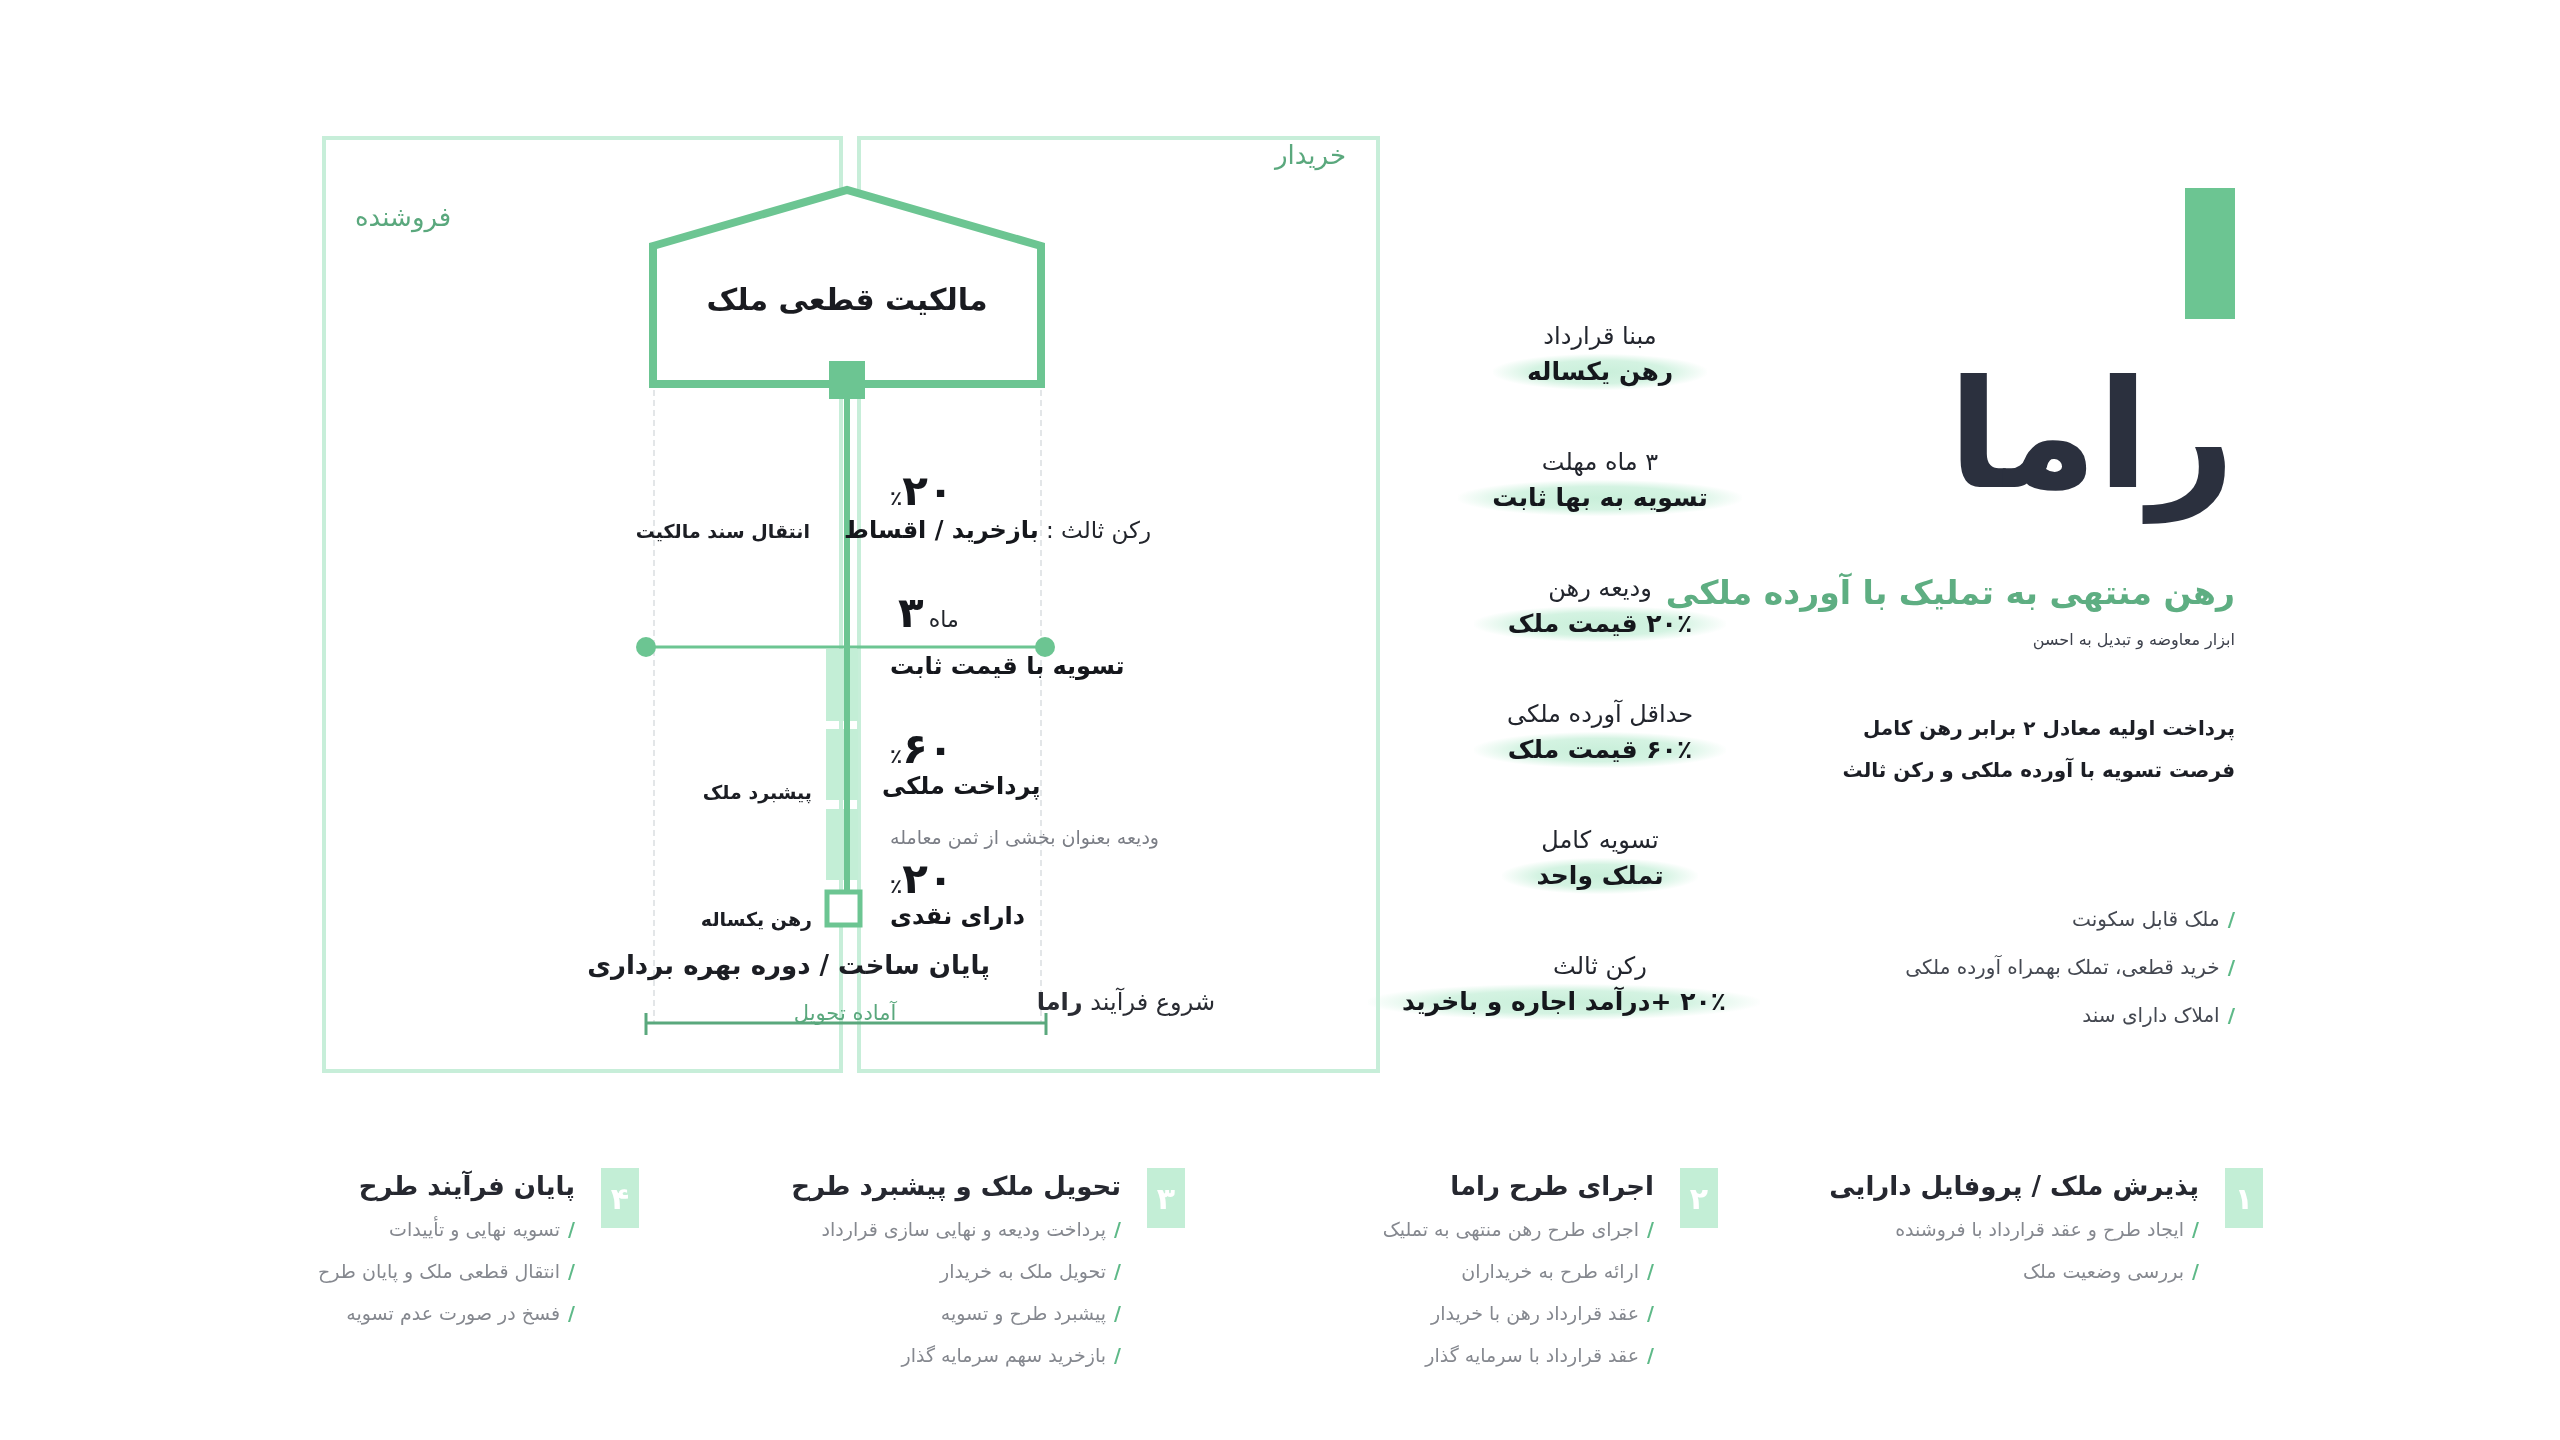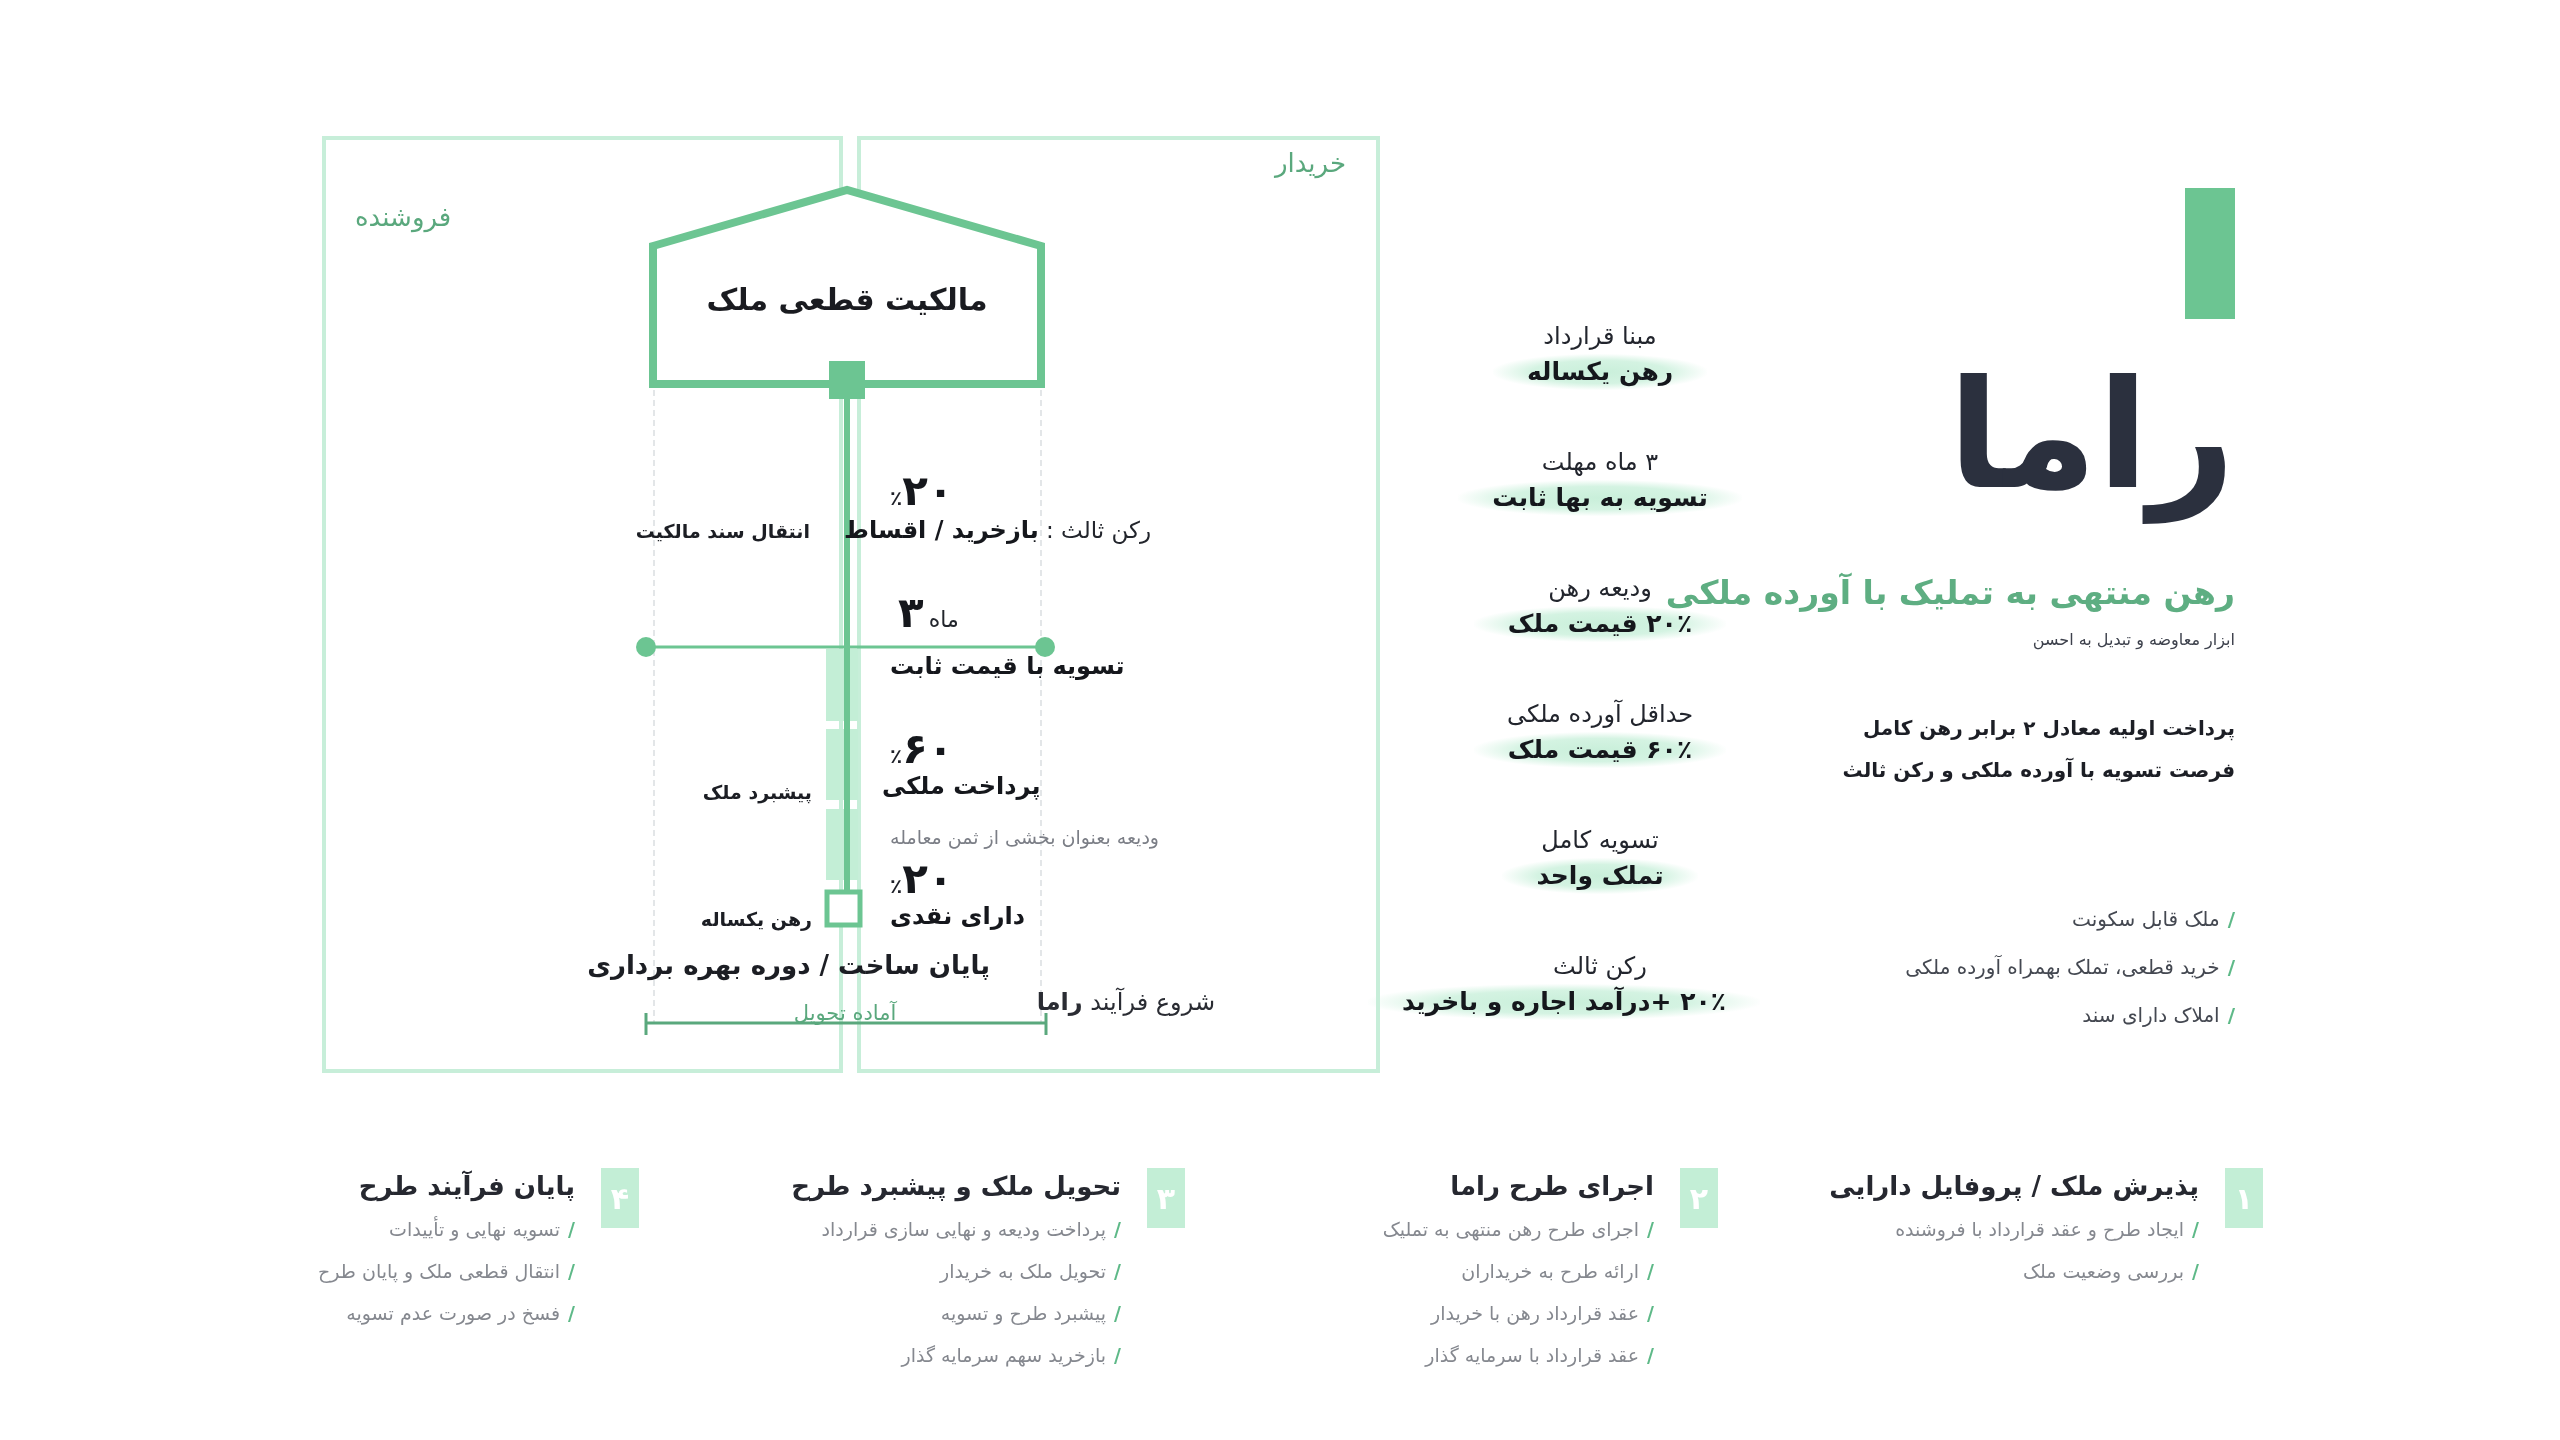--- a/index.html
+++ b/index.html
@@ -31,21 +31,21 @@
     padding: 0 34px;
     background: radial-gradient(ellipse at center, #c9efda 0%, #d4f3e2 45%, rgba(212,243,226,0) 72%);
   }
 
   
   .panel { border: 4px solid #c7eed9; box-sizing: border-box; }
   .panel-seller { left: 322px; top: 136px; width: 521px; height: 937px; }
   .panel-buyer { left: 857px; top: 136px; width: 523px; height: 937px; }
   .panel-label { font-size: 26px; color: #5aa87d; white-space: nowrap; }
   .seller-label { left: 355px; top: 154px; margin-top: 48px; }
-  .buyer-label { right: 1214px; top: 148px; }
+  .buyer-label { right: 1214px; top: 140px; }
 
   .diagram-svg { left: 0; top: 0; width: 2560px; height: 1440px; pointer-events: none; }
 
   .house-title { left: 660px; top: 282px; width: 374px; text-align: center; font-size: 30px; font-weight: 700; color: #1a1b20; white-space: nowrap; }
 
   .lbl-left { font-size: 19px; font-weight: 700; color: #1c1e24; white-space: nowrap; text-align: right; }
   .big-num { font-size: 42px; font-weight: 800; color: #15171c; line-height: 1; white-space: nowrap; }
   .pct { font-size: 20px; font-weight: 700; }
   .step-title { font-size: 24px; font-weight: 700; color: #15171c; white-space: nowrap; }
   .step-muted { font-size: 19px; color: #7b7e86; white-space: nowrap; }

